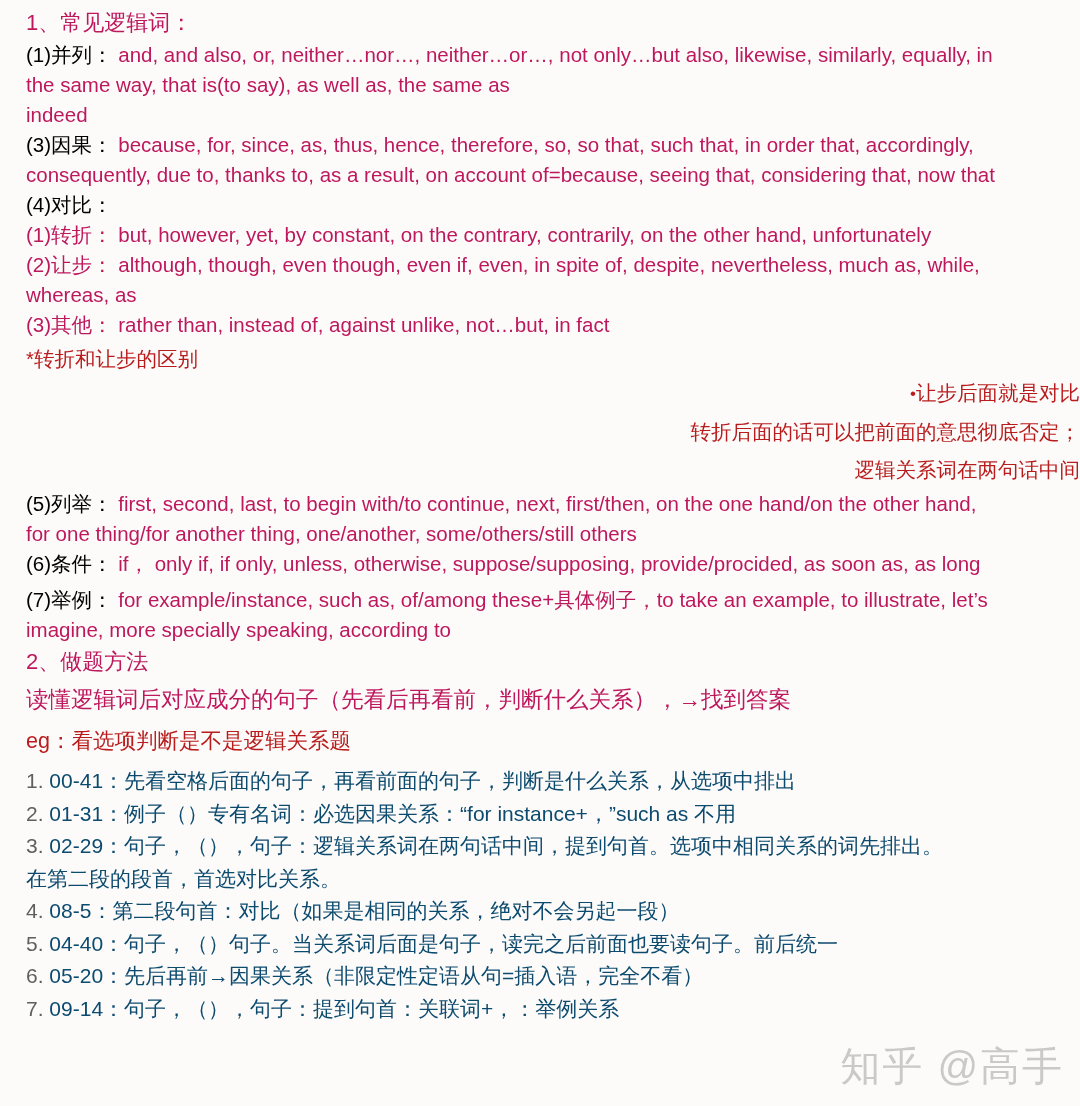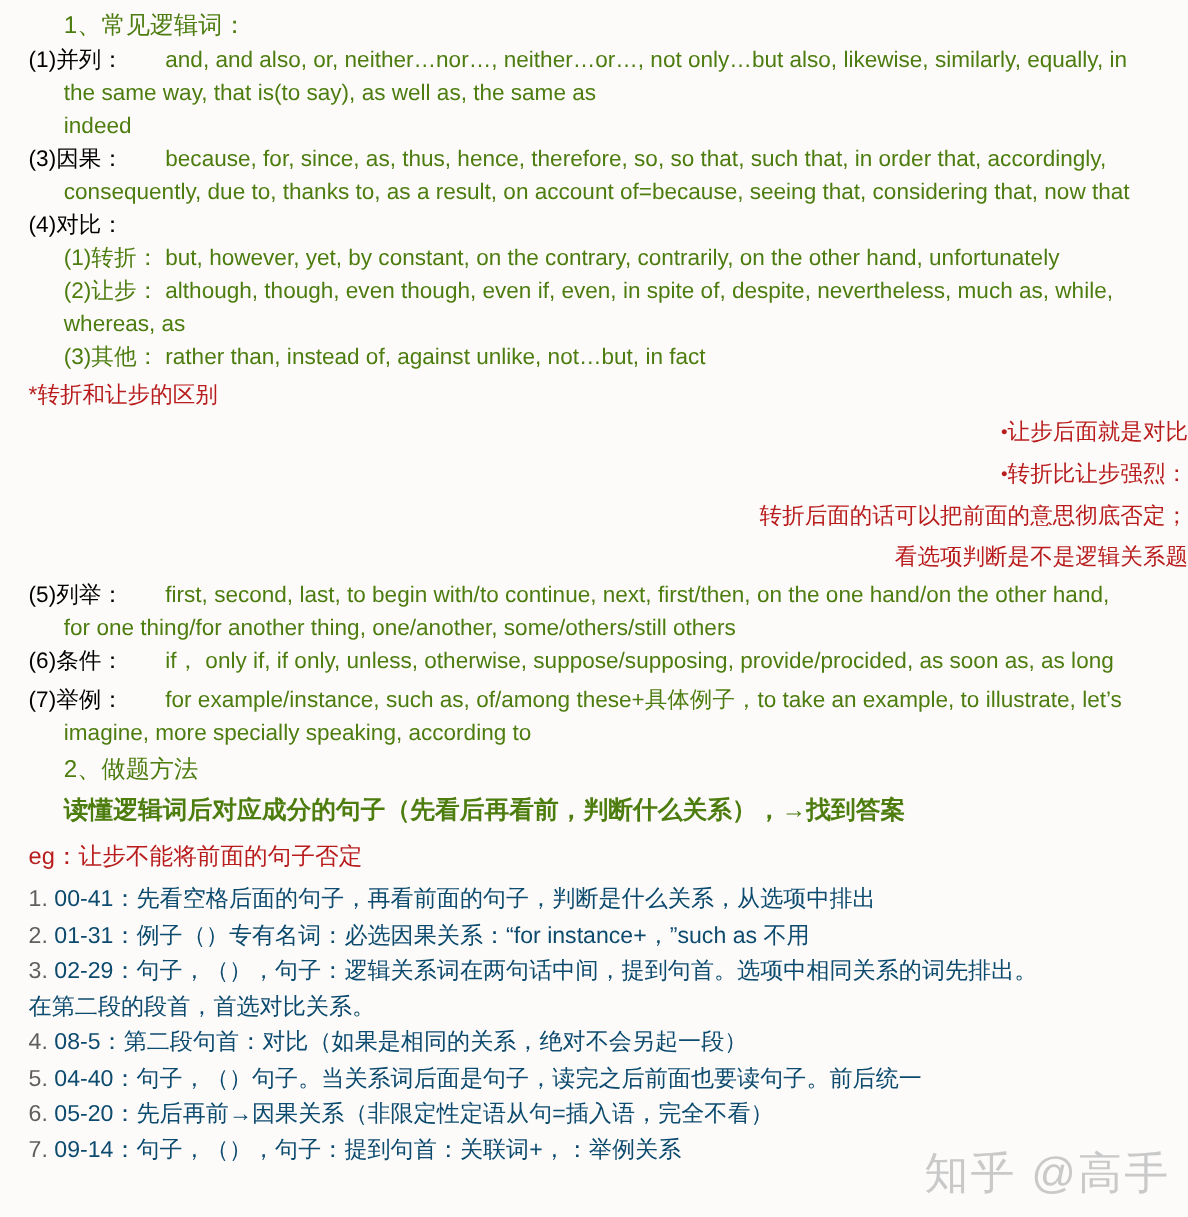--- a/index.html
+++ b/index.html
@@ -18,36 +18,36 @@
     padding: 6px 0 0 26px;
     box-sizing: border-box;
   }
   .line {
     white-space: pre;
     font-size: 20.5px;
     line-height: 30px;
     color: #2d2d2d;
   }
   .line.h1  { font-size: 22px;   line-height: 34px; }
-  .line.big { font-size: 22.5px; line-height: 34px; font-weight: bold; }
+  .line.big { font-size: 22.5px; line-height: 34px; }
   .line.pe  { font-size: 21.5px; line-height: 36px; }
   .line.bsec  { line-height: 38px; text-align: right; }
   .line.glist { font-size: 21px; line-height: 32.5px; }
   .line.mt4 { margin-top: 4px; }
   .line.mt6 { margin-top: 6px; }
   .line.mt8 { margin-top: 8px; }
   .indent-1 { padding-left: 30px; }
   .indent-2 { padding-left: 56px; }
   .bullet {
     display: inline-block;
     width: 26px;
     font-size: 17px;
     vertical-align: 1px;
   }
-  .c-k  { color: #4d7c0f; margin-left: 32px; }
+  .c-k  { color: #be185d; }
   .c-o  { color: #000000; }
   .c-p  { color: #b91c1c; }
   .c-g  { color: #0c4a6e; }
   .c-gn { color: #5f5f5f; }
   #watermark {
     position: absolute;
     right: 16px;
     bottom: 12px;
     font-size: 40px;
     letter-spacing: 2px;
@@ -64,31 +64,30 @@
     <div class="line"><span class="c-k">indeed</span></div>
     <div class="line"><span class="c-o">(3)因果：</span><span class="c-k"> because, for, since, as, thus, hence, therefore, so, so that, such that, in order that, accordingly,</span></div>
     <div class="line"><span class="c-k">consequently, due to, thanks to, as a result, on account of=because, seeing that, considering that, now that</span></div>
     <div class="line"><span class="c-o">(4)对比：</span></div>
     <div class="line"><span class="c-k">(1)转折： but, however, yet, by constant, on the contrary, contrarily, on the other hand, unfortunately</span></div>
     <div class="line"><span class="c-k">(2)让步： although, though, even though, even if, even, in spite of, despite, nevertheless, much as, while,</span></div>
     <div class="line"><span class="c-k">whereas, as</span></div>
     <div class="line"><span class="c-k">(3)其他： rather than, instead of, against unlike, not…but, in fact</span></div>
     <div class="line mt4"><span class="c-p">*转折和让步的区别</span></div>
     <div class="line bsec indent-1"><span class="bullet c-p">•</span><span class="c-p">让步后面就是对比</span></div>
-    <div class="line bsec indent-1"><span class="bullet c-p">•</span><span class="c-p">转折比让步强烈：</span></div>
     <div class="line bsec indent-2"><span class="c-p">转折后面的话可以把前面的意思彻底否定；</span></div>
-    <div class="line bsec indent-2"><span class="c-p">看选项判断是不是逻辑关系题</span></div>
+    <div class="line bsec indent-2"><span class="c-p">逻辑关系词在两句话中间</span></div>
     <div class="line"><span class="c-o">(5)列举：</span><span class="c-k"> first, second, last, to begin with/to continue, next, first/then, on the one hand/on the other hand,</span></div>
     <div class="line"><span class="c-k">for one thing/for another thing, one/another, some/others/still others</span></div>
     <div class="line"><span class="c-o">(6)条件：</span><span class="c-k"> if， only if, if only, unless, otherwise, suppose/supposing, provide/procided, as soon as, as long</span></div>
     <div class="line mt6"><span class="c-o">(7)举例：</span><span class="c-k"> for example/instance, such as, of/among these+具体例子，to take an example, to illustrate, let’s</span></div>
     <div class="line"><span class="c-k">imagine, more specially speaking, according to</span></div>
     <div class="line h1"><span class="c-k">2、做题方法</span></div>
     <div class="line big mt4"><span class="c-k">读懂逻辑词后对应成分的句子（先看后再看前，判断什么关系），→找到答案</span></div>
-    <div class="line pe mt6"><span class="c-p">eg：让步不能将前面的句子否定</span></div>
+    <div class="line pe mt6"><span class="c-p">eg：看选项判断是不是逻辑关系题</span></div>
     <div class="line glist mt6"><span class="c-gn">1. </span><span class="c-g">00-41：先看空格后面的句子，再看前面的句子，判断是什么关系，从选项中排出</span></div>
     <div class="line glist"><span class="c-gn">2. </span><span class="c-g">01-31：例子（）专有名词：必选因果关系：“for instance+，”such as 不用</span></div>
     <div class="line glist"><span class="c-gn">3. </span><span class="c-g">02-29：句子，（），句子：逻辑关系词在两句话中间，提到句首。选项中相同关系的词先排出。</span></div>
     <div class="line glist"><span class="c-g">在第二段的段首，首选对比关系。</span></div>
     <div class="line glist"><span class="c-gn">4. </span><span class="c-g">08-5：第二段句首：对比（如果是相同的关系，绝对不会另起一段）</span></div>
     <div class="line glist"><span class="c-gn">5. </span><span class="c-g">04-40：句子，（）句子。当关系词后面是句子，读完之后前面也要读句子。前后统一</span></div>
     <div class="line glist"><span class="c-gn">6. </span><span class="c-g">05-20：先后再前→因果关系（非限定性定语从句=插入语，完全不看）</span></div>
     <div class="line glist"><span class="c-gn">7. </span><span class="c-g">09-14：句子，（），句子：提到句首：关联词+，：举例关系</span></div>
     <div id="watermark">知乎 @高手</div>
 </div>

